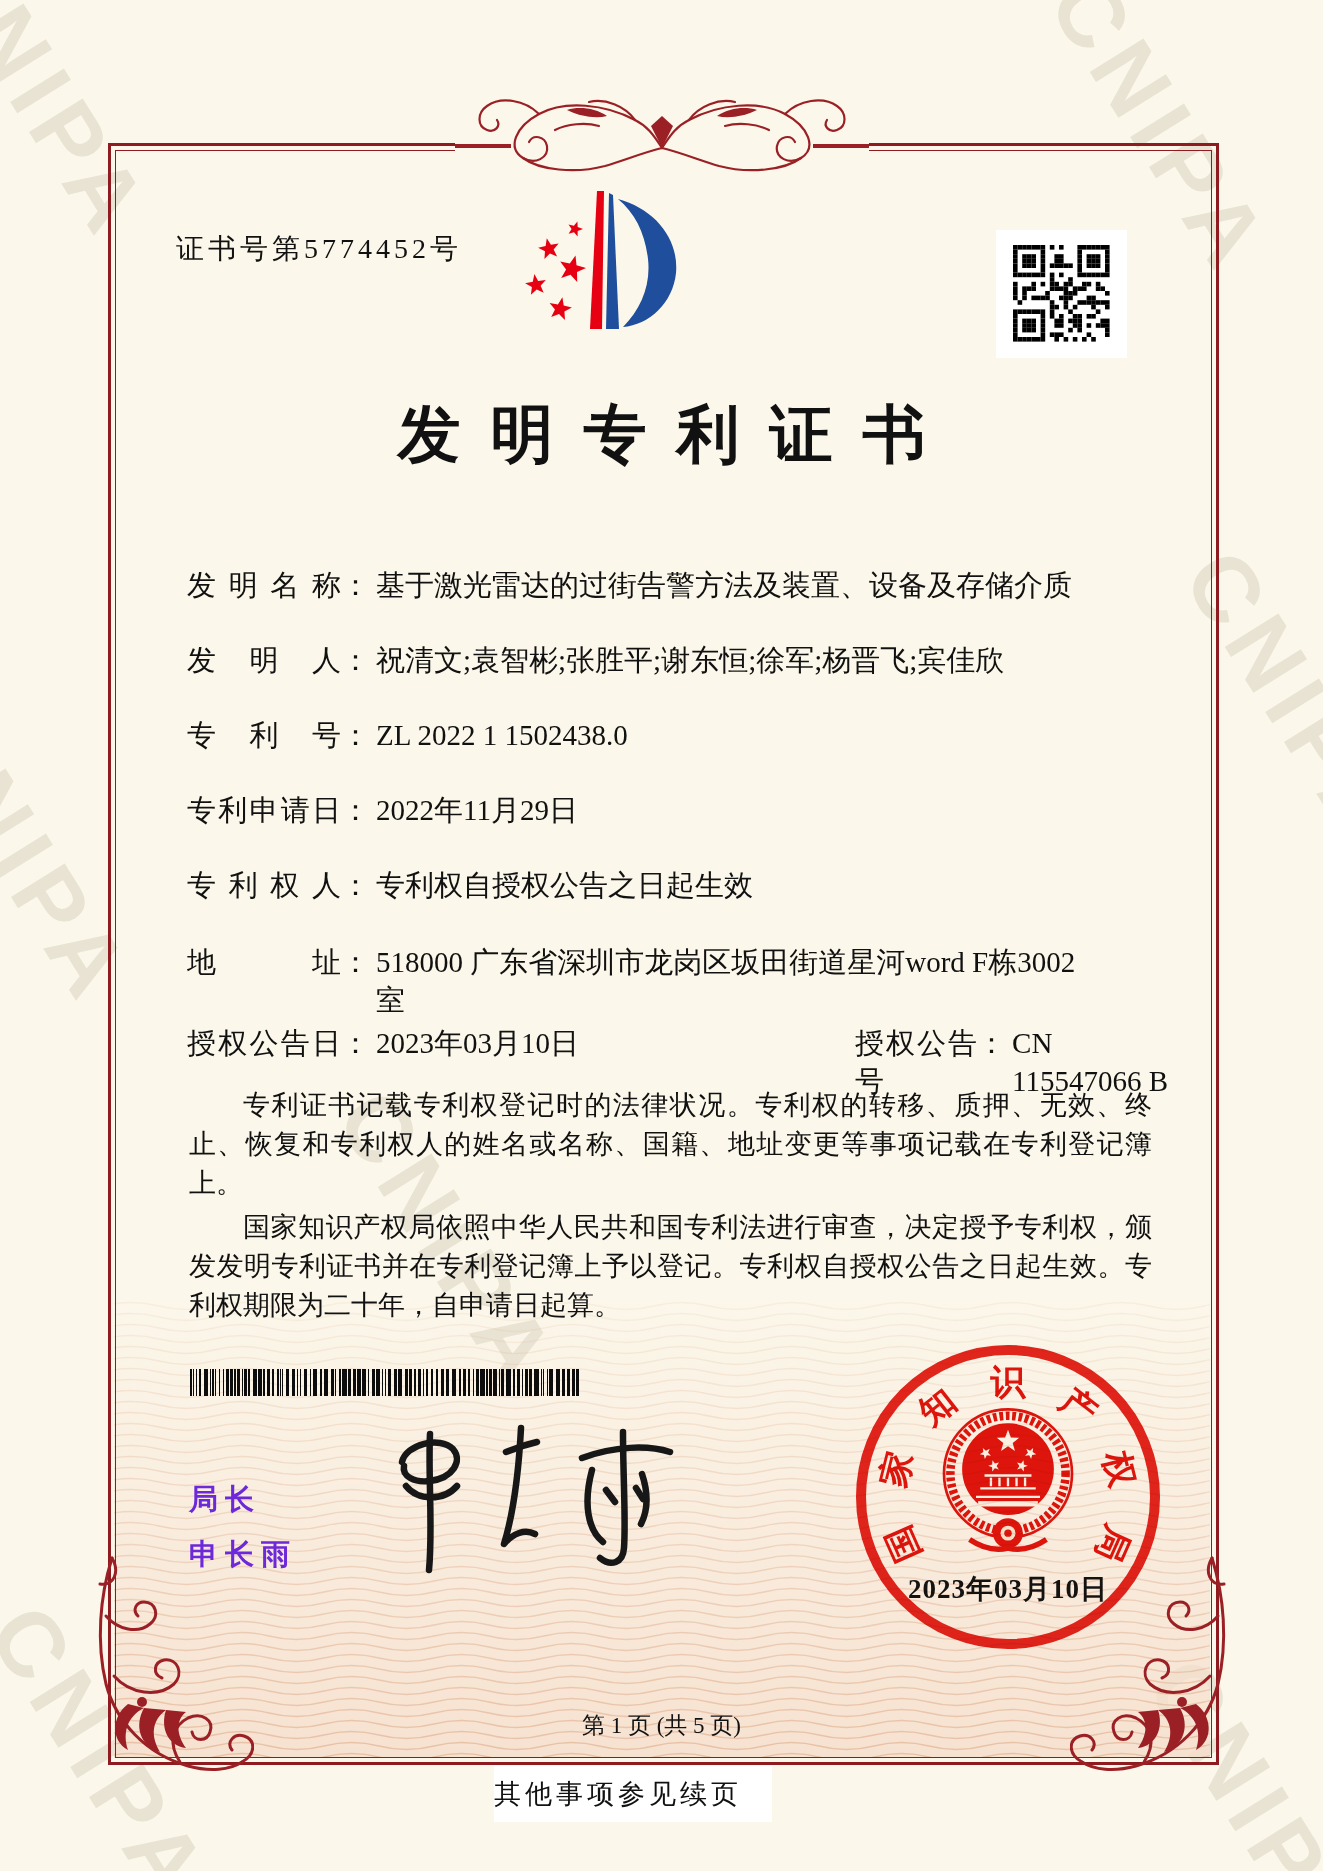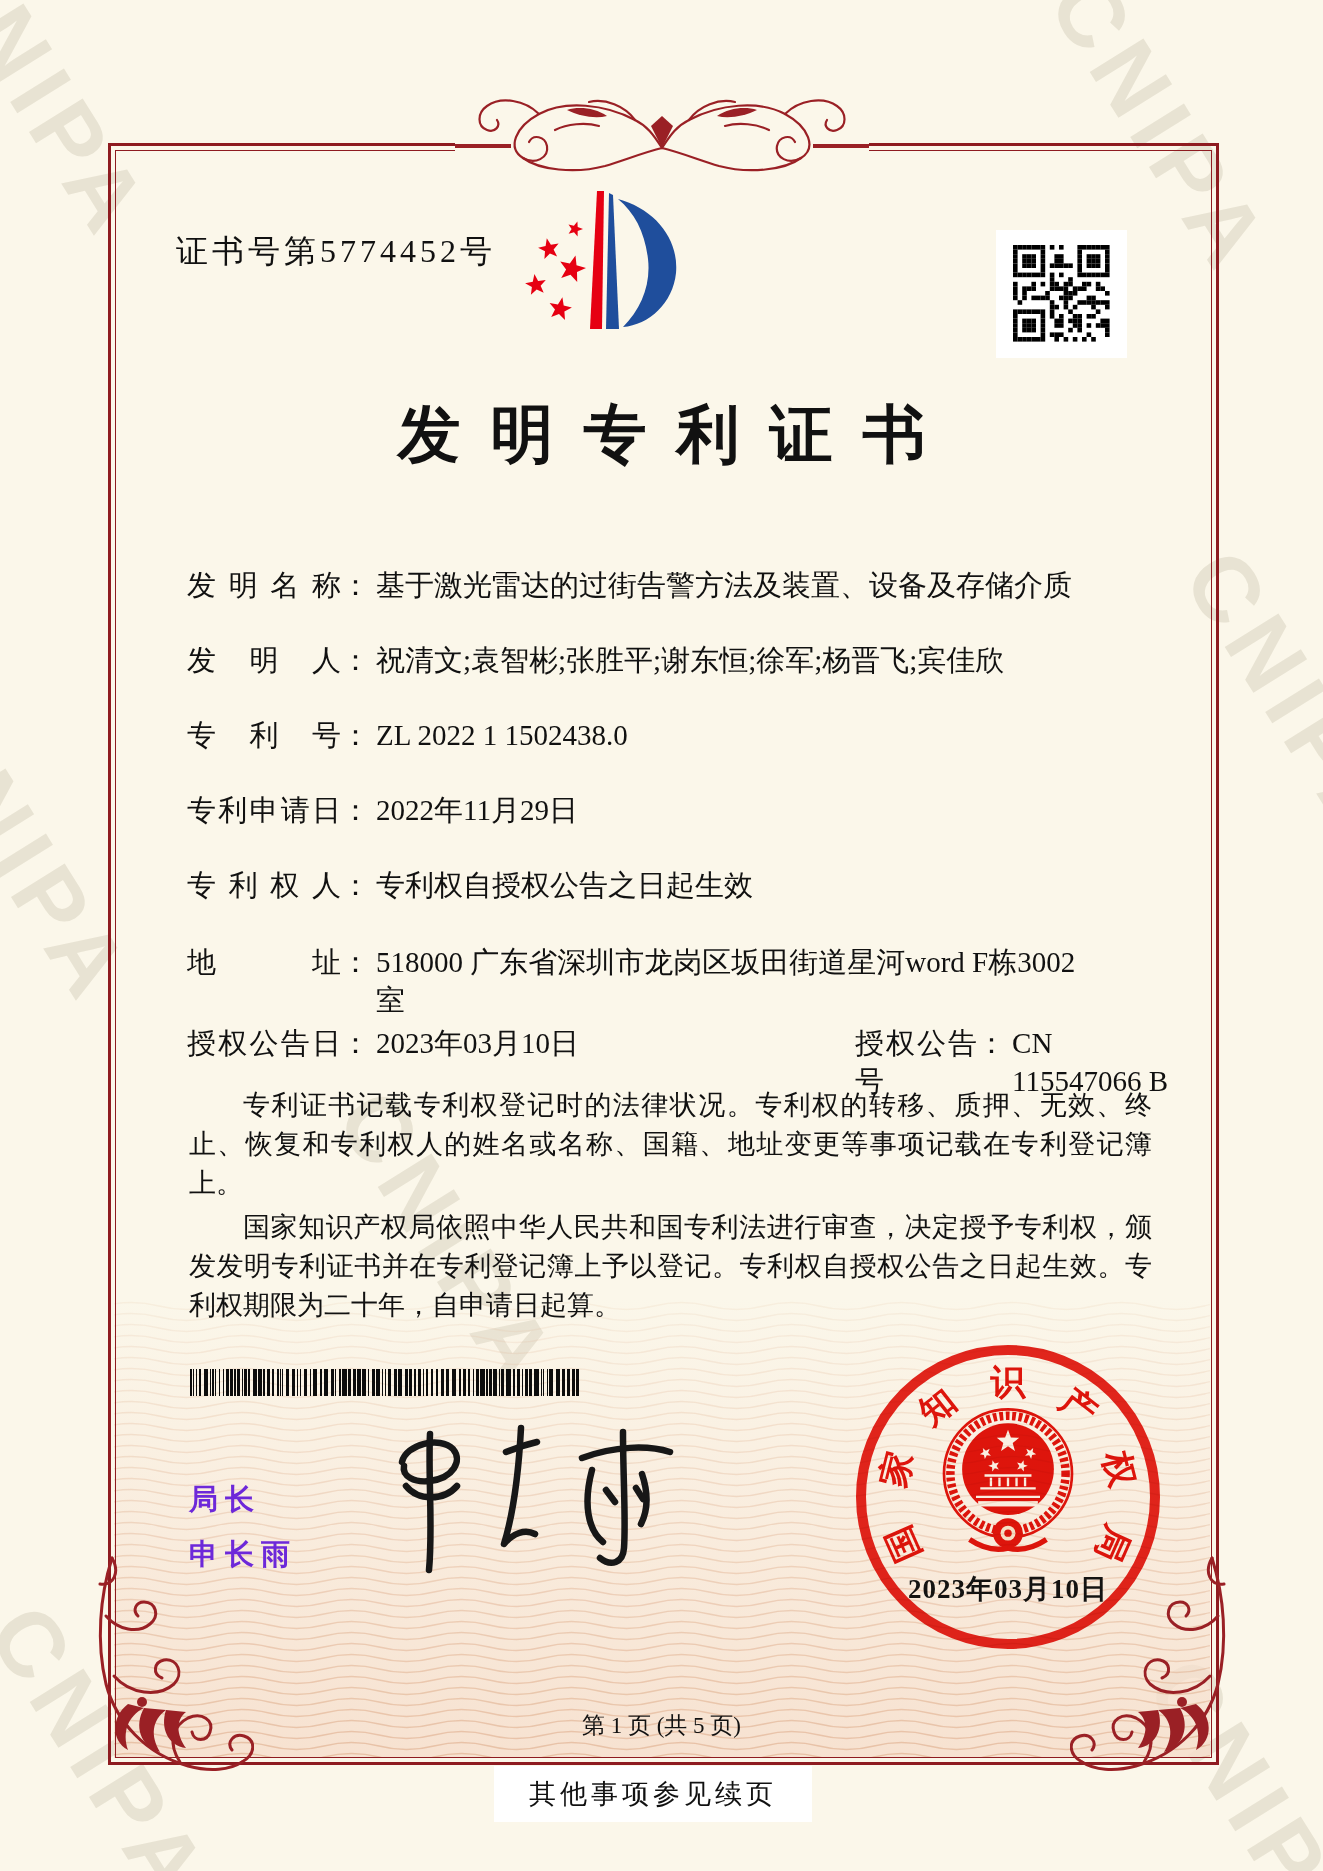--- a/index.html
+++ b/index.html
@@ -17,21 +17,21 @@
          background:linear-gradient(180deg,rgba(249,235,224,0) 0%,rgba(248,228,212,.45) 40%,rgba(246,222,204,.85) 100%)}
   .waves svg{display:block}
 
   
   .frame{left:108px;top:143px;width:1105px;height:1616px;border:3.5px solid #8e1b20;z-index:2}
   .frame-inner{position:absolute;inset:4px;border:1.5px solid #8e1b20}
 
   .ornament-top{left:455px;top:86px;width:414px;height:106px;z-index:3;background:#fbf7ea}
   .corner{z-index:3}
 
-  .certno{left:176px;top:230px;font-size:32px;letter-spacing:4px;z-index:4}
+  .certno{left:176px;top:230px;font-size:28px;letter-spacing:4px;z-index:4}
   .qrbox{left:996px;top:230px;width:131px;height:128px;background:#fff;z-index:4}
   .logo{left:477px;top:187px;z-index:4}
 
   .title{left:0;right:0;top:392px;text-align:center;font-size:63px;font-weight:700;
          letter-spacing:30px;padding-left:30px;z-index:4}
 
   .frow{position:absolute;left:187px;z-index:4;display:flex;align-items:flex-start;font-size:29px;line-height:38px}
   .flabel{display:inline-block;width:154px;text-align:justify;text-align-last:justify}
   .fcolon{display:inline-block;margin-right:6px}
   .fvalue{display:inline-block;max-width:735px;text-align:left}
@@ -46,22 +46,22 @@
   .sig{left:378px;top:1416px;z-index:4}
 
   .seal{left:856px;top:1345px;width:304px;height:304px;z-index:5;mix-blend-mode:multiply}
   .seal-ring{position:absolute;inset:0;border-radius:50%;border:10px solid rgba(227,22,13,.93)}
   .seal-char{position:absolute;left:50%;top:50%;width:38px;height:38px;margin:-19px 0 0 -19px;
              text-align:center;font-size:35px;font-weight:700;color:#e3160d;line-height:38px}
   .seal-date{position:absolute;left:0;right:0;top:226px;text-align:center;font-size:27px;
              color:#141414;letter-spacing:1px;z-index:6;font-weight:700}
 
   .pageno{left:0;right:0;top:1710px;text-align:center;font-size:23px;z-index:4}
-  .contbox{left:494px;top:1766px;width:318px;height:56px;background:#fff;z-index:3;
-           text-align:center;line-height:56px;font-size:27px;letter-spacing:4px}
+  .contbox{left:494px;top:1766px;width:278px;height:56px;background:#fff;z-index:3;
+           text-align:left;line-height:56px;font-size:27px;letter-spacing:4px}
 </style>
 </head>
 <body>
 
 <div class="wm" style="left:40px;top:90px">CNIPA</div>
 <div class="wm" style="left:1160px;top:125px">CNIPA</div>
 <div class="wm" style="left:22px;top:855px">CNIPA</div>
 <div class="wm" style="left:1295px;top:700px">CNIPA</div>
 <div class="wm" style="left:448px;top:1240px">CNIPA</div>
 <div class="wm" style="left:100px;top:1755px">CNIPA</div>

